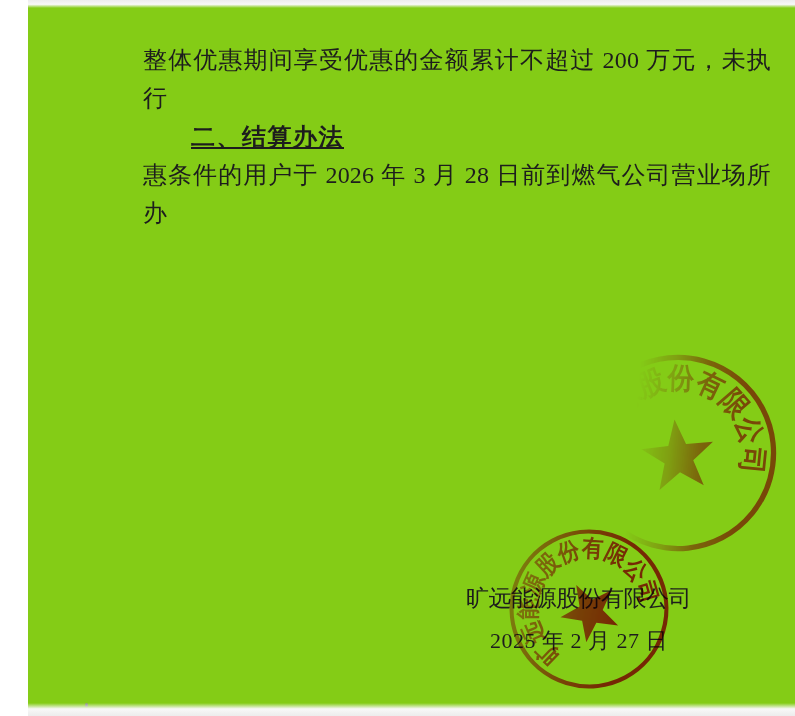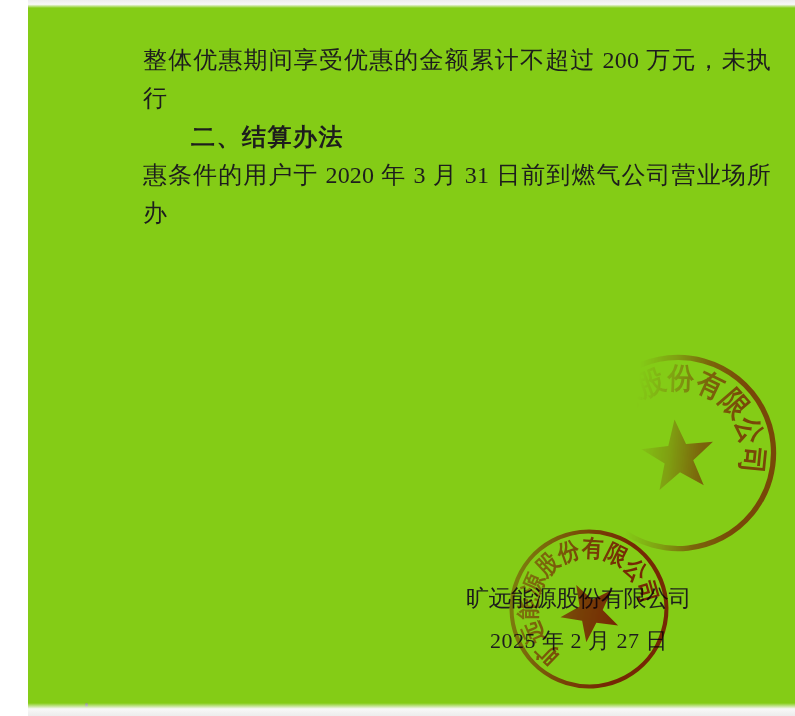--- a/index.html
+++ b/index.html
@@ -18,21 +18,21 @@
   .scan-speck{position:absolute;left:57px;top:703px;width:3px;height:4px;background:#8a8a8a;border-radius:50%;}
 
   .body-text{
     position:absolute;left:115px;top:41px;width:628px;
     font-size:24px;line-height:38.3px;
     letter-spacing:0.2px;
   }
   .ln{min-height:38.3px;}
   .ln.j{text-align:justify;text-align-last:justify;}
   .ln.ind{padding-left:48px;}
-  .ln.bold{font-weight:700;letter-spacing:1.5px;}
+  .ln.bold{font-weight:700;letter-spacing:1.5px;text-decoration:underline;}
 
   .sig{position:absolute;white-space:nowrap;}
   .sig.company{left:438px;top:583px;font-size:23px;letter-spacing:-0.5px;}
   .sig.date{left:462px;top:626px;font-size:22px;letter-spacing:0.5px;}
 
   .seal{
     position:absolute;
     mix-blend-mode:multiply;
     filter:blur(0.4px);
   }
@@ -55,21 +55,21 @@
 </head>
 <body>
 
 <div class="page">
 
   <div class="scan-band top"></div>
 
   <div class="body-text">
     <div class="ln j">整体优惠期间享受优惠的金额累计不超过 200 万元，未执行</div>
     <div class="ln ind bold">二、结算办法</div>
-    <div class="ln j">惠条件的用户于 2020 年 3 月 31 日前到燃气公司营业场所办</div>
+    <div class="ln j">惠条件的用户于 2026 年 3 月 28 日前到燃气公司营业场所办</div>
   </div>
 
   <div class="sig company">旷远能源股份有限公司</div>
   <div class="sig date">2025 年 2 月 27 日</div>
 
   <svg class="seal seal-top" width="210" height="210" viewBox="0 0 200 200" xmlns="http://www.w3.org/2000/svg">
     <g transform="rotate(-6 100 100)">
       <circle class="seal-ring" cx="100" cy="100" r="91"></circle>
       <path id="sealArcTop" d="M 46.3,131 A 62,62 0 1 1 153.7,131" fill="none"></path>
       <text class="seal-ink-text" font-size="28">

